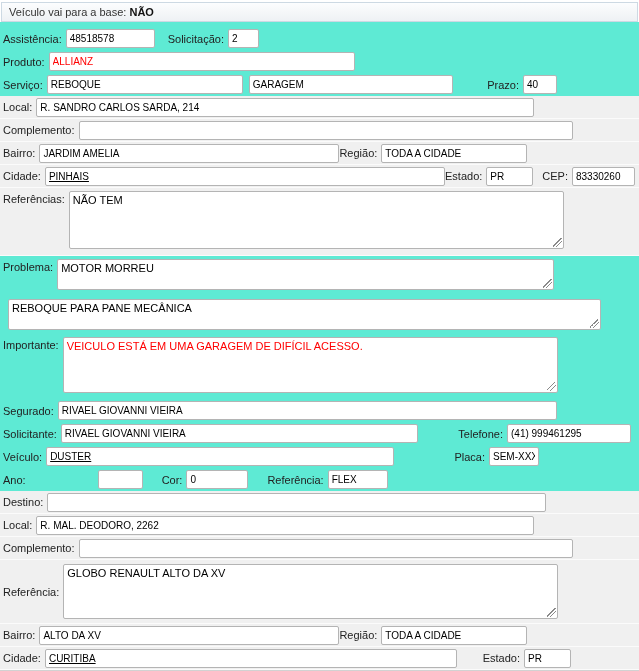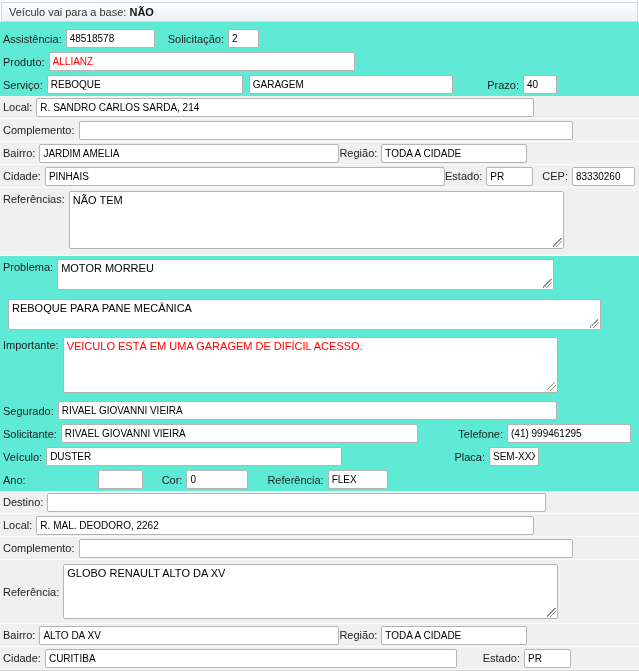--- a/index.html
+++ b/index.html
@@ -50,39 +50,39 @@
   .w-assist { width: 89px; }  .ml-solic { margin-left: 13px; } .w-solic { width: 31px; }
   .w-produto { width: 306px; }
   .w-serv1 { width: 196px; } .w-serv2 { width: 204px; margin-left: 6px; }
   .cl-prazo { margin-left: auto; margin-right: 80px; display:flex; align-items:center; }
   .w-prazo { width: 34px; }
   .w-local { width: 498px; }
   .w-compl { width: 494px; }
   .w-bairro { width: 300px; }
   .cl-regiao { margin-left: 0; display:flex; align-items:center; }
   .w-regiao { width: 146px; }
-  .w-cidade { width: 412px; }
+  .w-cidade { width: 412px; text-decoration: underline; }
   .cl-estado-cep { margin-left: auto; margin-right: 2px; display:flex; align-items:center; }
   .cl-estado2 { margin-left: auto; margin-right: 66px; display:flex; align-items:center; }
   .w-estado { width: 47px; }
   .ml-cep { margin-left: 9px; }
   .w-cep { width: 63px; }
   .ta-ref { width: 495px; height: 58px; }
   .row-ref { height: 68px; }
   .ta-prob { width: 497px; height: 31px; }
   .row-prob { height: 40px; }
   .ta-desc { width: 593px; height: 31px; margin-left: 5px; }
   .row-desc { height: 38px; }
   .ta-impo { width: 495px; height: 56px; }
   .row-impo { height: 65px; }
   .w-segurado { width: 499px; }
   .w-solicitante { width: 357px; }
   .cl-telefone { margin-left: auto; margin-right: 6px; display:flex; align-items:center; }
   .w-telefone { width: 124px; }
-  .w-veiculo { width: 296px; }
+  .w-veiculo { width: 348px; text-decoration: underline; }
   .cl-placa { margin-left: auto; margin-right: 98px; display:flex; align-items:center; }
   .w-placa { width: 50px; }
   .w-ano { width: 45px; margin-left: 68px; }
   .cl-cor { margin-left: 19px; display:flex; align-items:center; }
   .w-cor { width: 62px; }
   .cl-comb { margin-left: 19px; display:flex; align-items:center; }
   .w-comb { width: 60px; }
   .w-destino { width: 499px; }
   .ta-ref2 { width: 495px; height: 55px; }
   .row-ref2 { height: 64px; }

